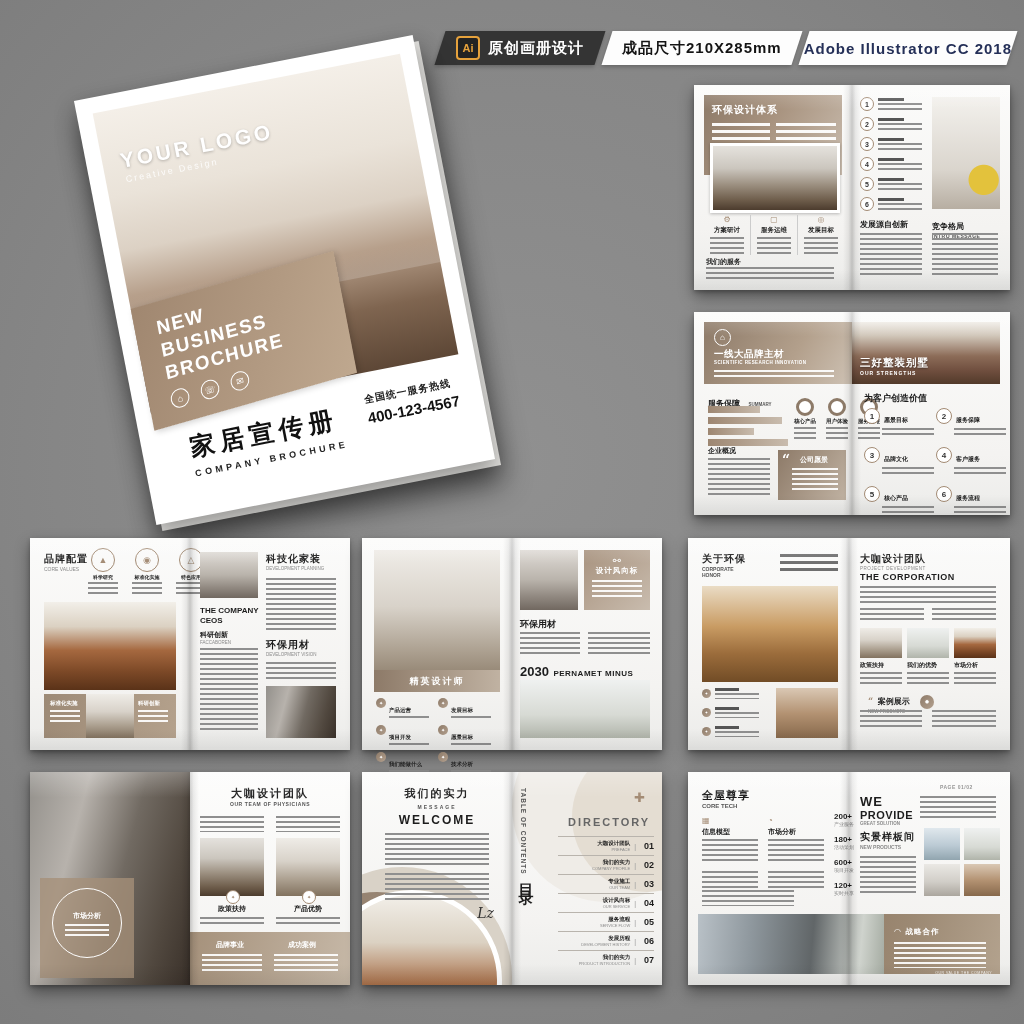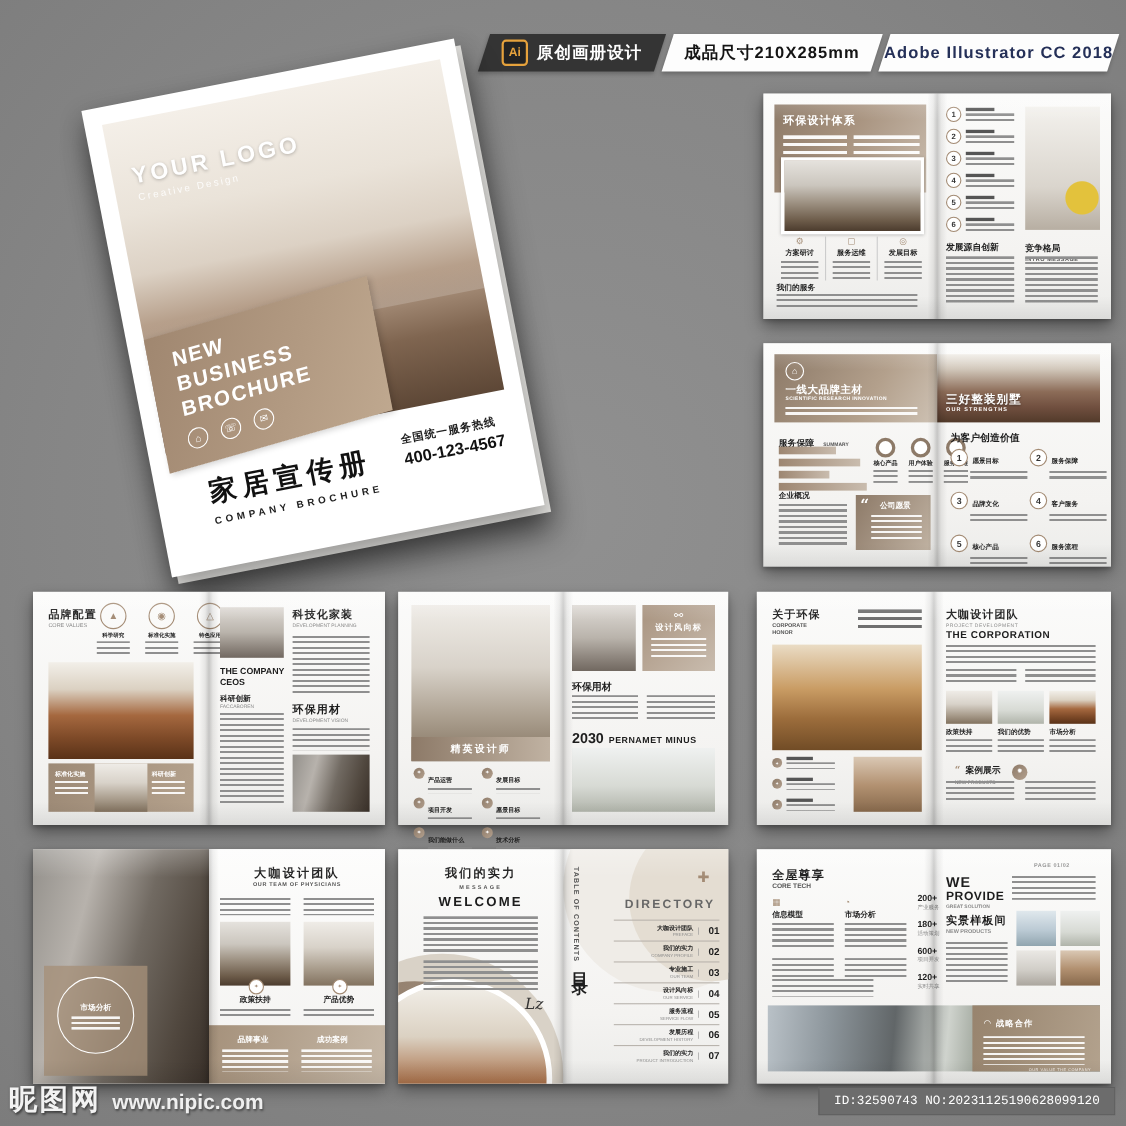--- a/index.html
+++ b/index.html
@@ -595,21 +595,14 @@
         <div style="margin:6px 0 0 10px;">
           <span style="color:#fff;font-size:8px;">◠</span>
           <span class="wt" style="font-size:7.5px;letter-spacing:1px;">战略合作</span>
         </div>
         <div class="barsw" style="width:92px;height:26px;margin:4px 0 0 10px;"></div>
         <div style="color:rgba(255,255,255,.85);font-size:3.5px;text-align:right;margin:3px 8px 0 0;letter-spacing:.5px;">OUR VALUE THE COMPANY</div>
       </div>
     </div>
   </div>
 
-  <div class="abs" style="left:8px;top:982px;display:flex;align-items:baseline;gap:10px;">
-    <span style="font-size:26px;font-weight:bold;color:#f2f2f2;text-shadow:1px 2px 2px rgba(0,0,0,.45), 0 0 2px rgba(90,90,90,.8);letter-spacing:2px;">昵图网</span>
-    <span style="font-size:19px;font-weight:bold;color:#efefef;text-shadow:1px 2px 2px rgba(0,0,0,.4);">www.nipic.com</span>
-  </div>
-  <div class="abs" style="left:744px;top:988px;width:270px;height:26px;background:#6c6c6c;box-shadow:inset 0 0 0 1px #5e5e5e;display:flex;align-items:center;justify-content:center;">
-    <span style="font-size:11.5px;color:#fff;font-family:'Liberation Mono','DejaVu Sans Mono',monospace;">ID:32590743 NO:20231125190628099120</span>
-  </div>
 
 </div>
 
 </body></html>

